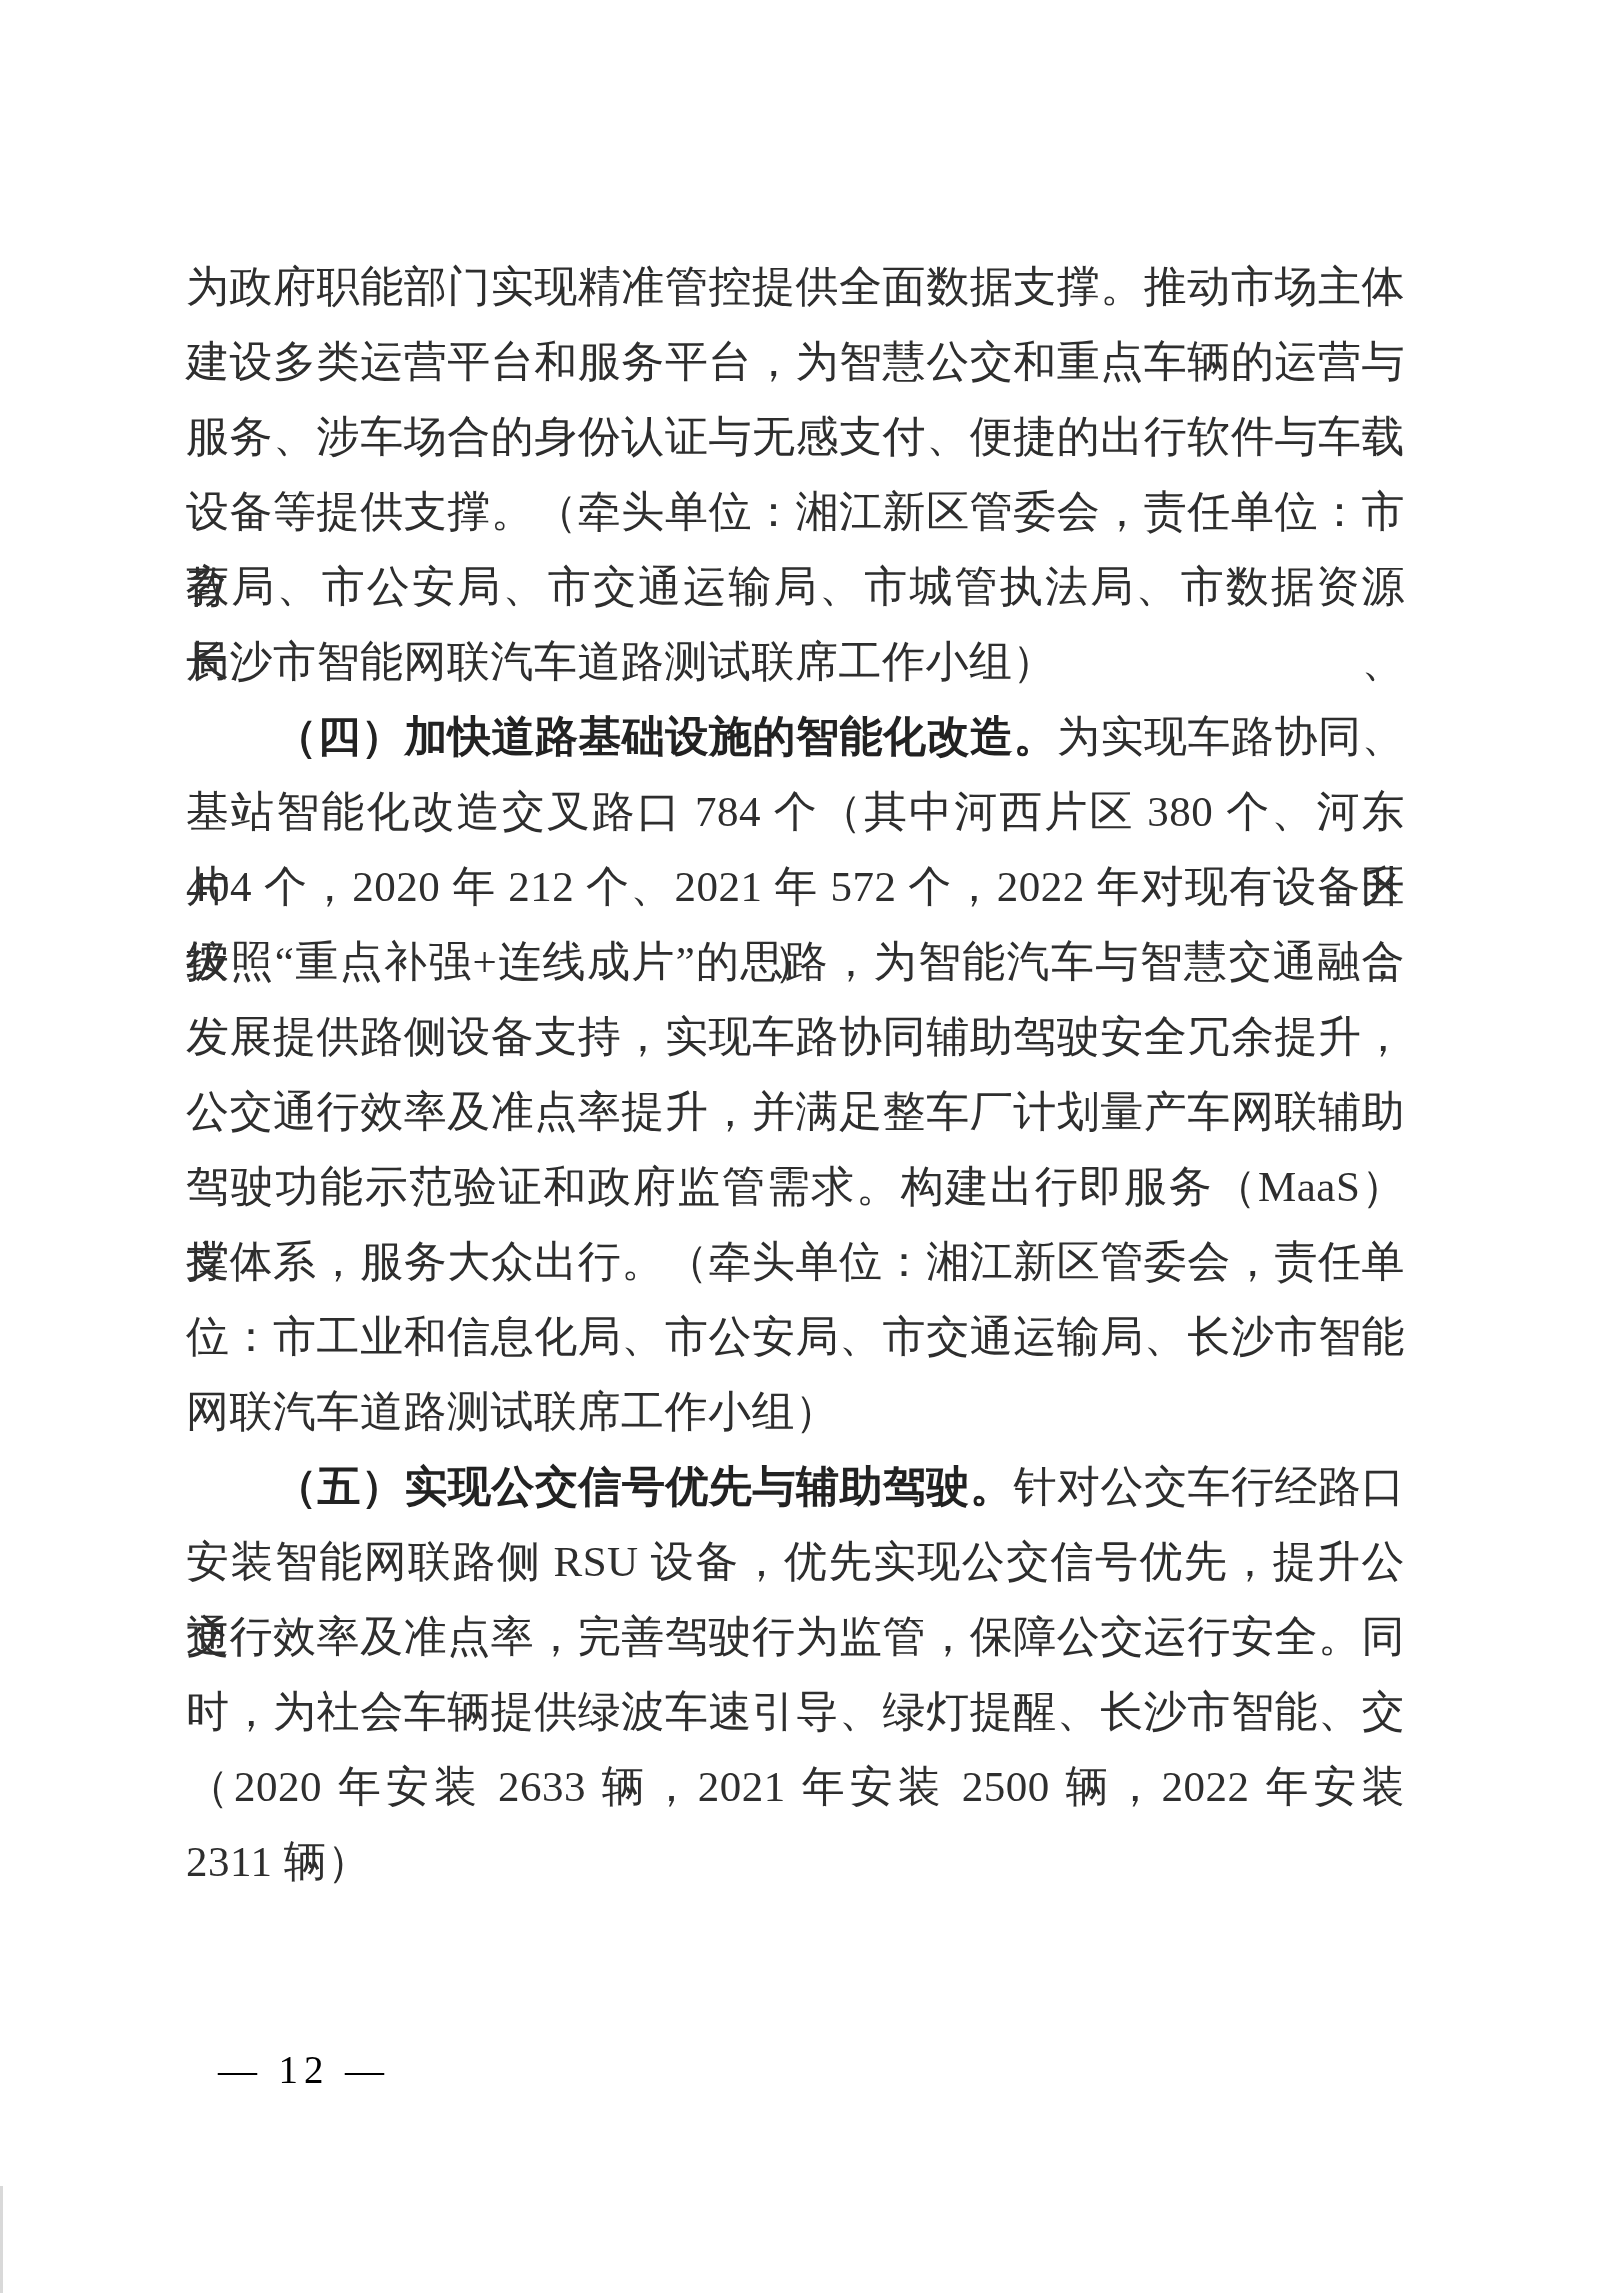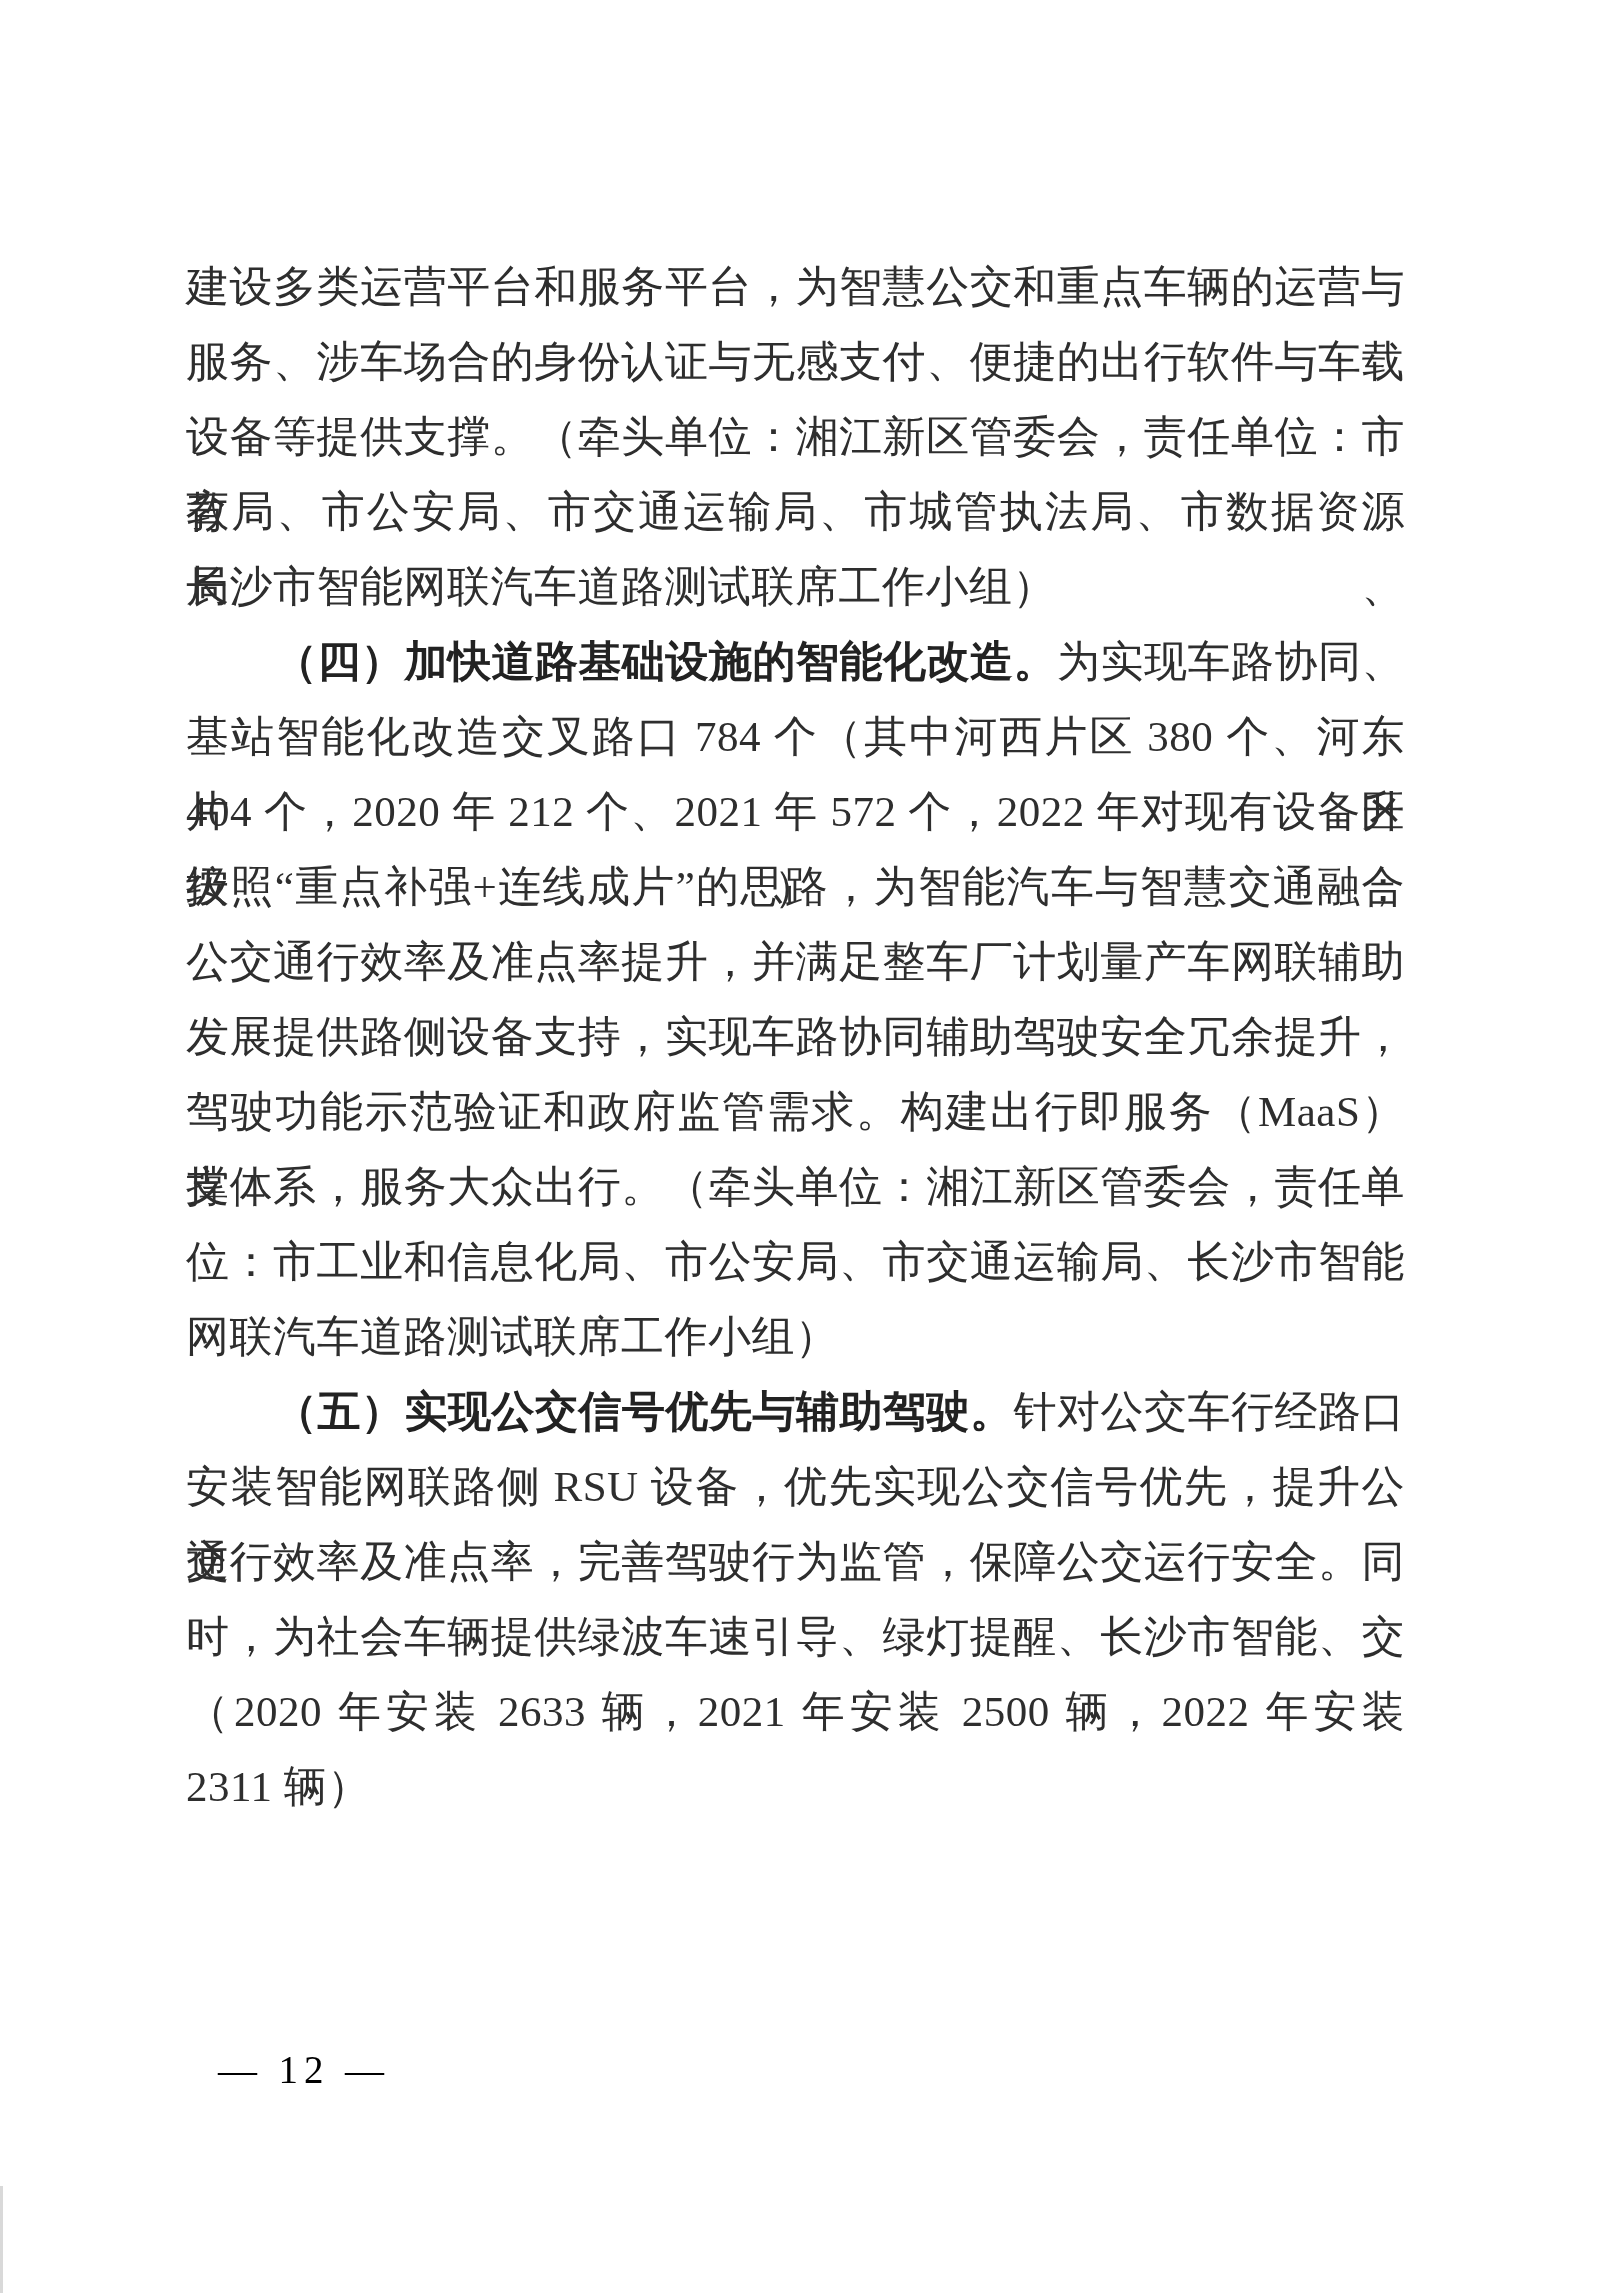--- a/index.html
+++ b/index.html
@@ -59,31 +59,32 @@
     height: 108px;
     background: #b9b9b9;
     opacity: 0.55;
   }
 </style>
 </head>
 <body>
 
 <div class="page">
   <div class="text-block">
+      <div class="line">为政府职能部门实现精准管控提供全面数据支撑。推动市场主体</div>
       <div class="line">建设多类运营平台和服务平台，为智慧公交和重点车辆的运营与</div>
       <div class="line">服务、涉车场合的身份认证与无感支付、便捷的出行软件与车载</div>
       <div class="line">设备等提供支撑。（牵头单位：湘江新区管委会，责任单位：市教</div>
       <div class="line">育局、市公安局、市交通运输局、市城管执法局、市数据资源局、</div>
       <div class="line last">长沙市智能网联汽车道路测试联席工作小组）</div>
       <div class="line indent"><b>（四）加快道路基础设施的智能化改造。</b>为实现车路协同、</div>
       <div class="line">基站智能化改造交叉路口 784 个（其中河西片区 380 个、河东片区</div>
       <div class="line">404 个，2020 年 212 个、2021 年 572 个，2022 年对现有设备升级）；</div>
       <div class="line">按照“重点补强+连线成片”的思路，为智能汽车与智慧交通融合</div>
+      <div class="line">发展提供路侧设备支持，实现车路协同辅助驾驶安全冗余提升，</div>
       <div class="line">公交通行效率及准点率提升，并满足整车厂计划量产车网联辅助</div>
-      <div class="line">发展提供路侧设备支持，实现车路协同辅助驾驶安全冗余提升，</div>
       <div class="line">驾驶功能示范验证和政府监管需求。构建出行即服务（MaaS）支</div>
       <div class="line">撑体系，服务大众出行。（牵头单位：湘江新区管委会，责任单</div>
       <div class="line">位：市工业和信息化局、市公安局、市交通运输局、长沙市智能</div>
       <div class="line last">网联汽车道路测试联席工作小组）</div>
       <div class="line indent"><b>（五）实现公交信号优先与辅助驾驶。</b>针对公交车行经路口</div>
       <div class="line">安装智能网联路侧 RSU 设备，优先实现公交信号优先，提升公交</div>
       <div class="line">通行效率及准点率，完善驾驶行为监管，保障公交运行安全。同</div>
       <div class="line">时，为社会车辆提供绿波车速引导、绿灯提醒、长沙市智能、交</div>
       <div class="line last">（2020 年安装 2633 辆，2021 年安装 2500 辆，2022 年安装 2311 辆）</div>
     </div>

